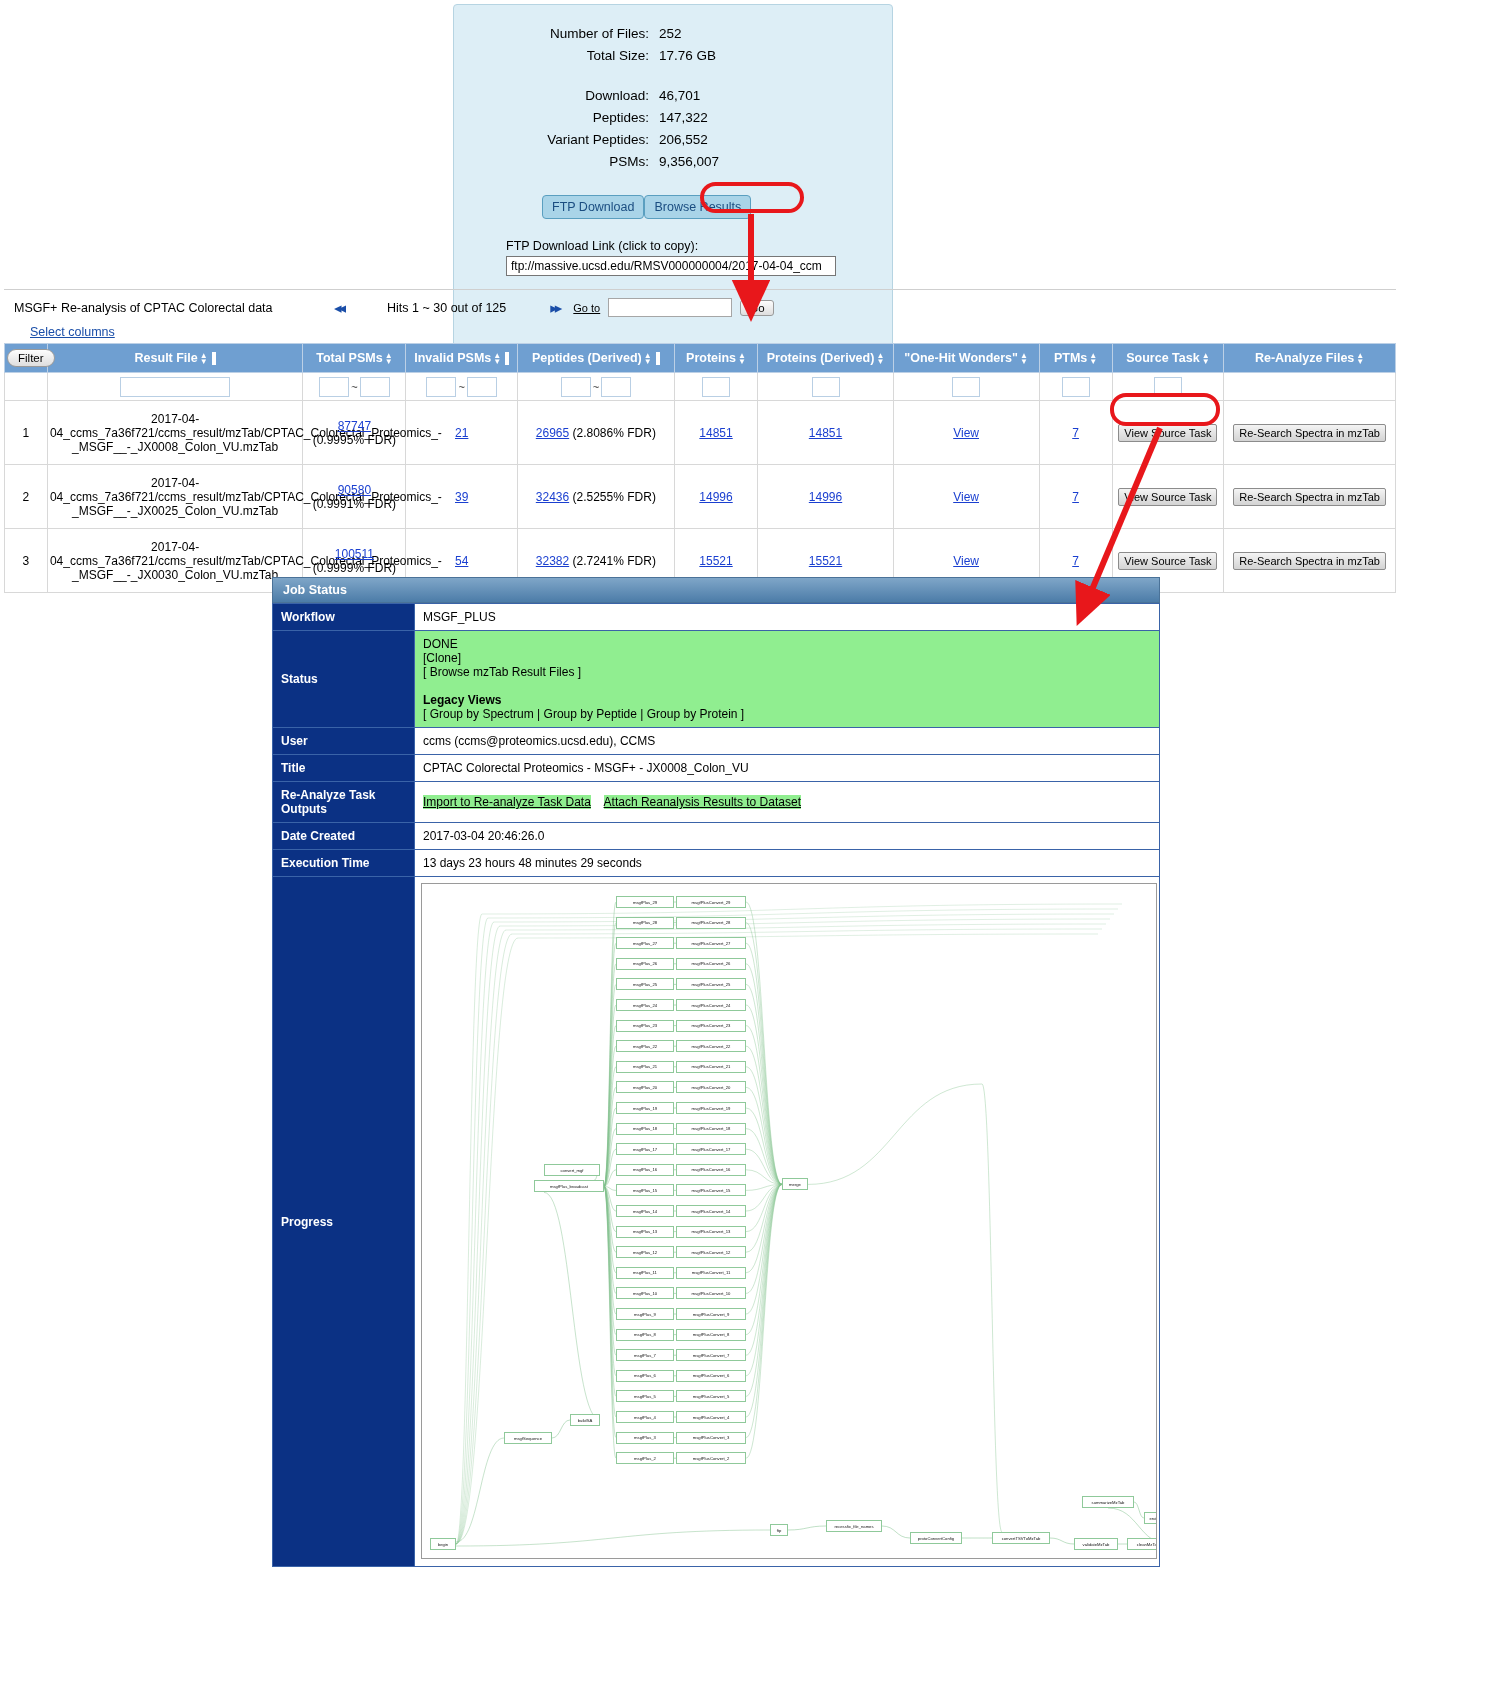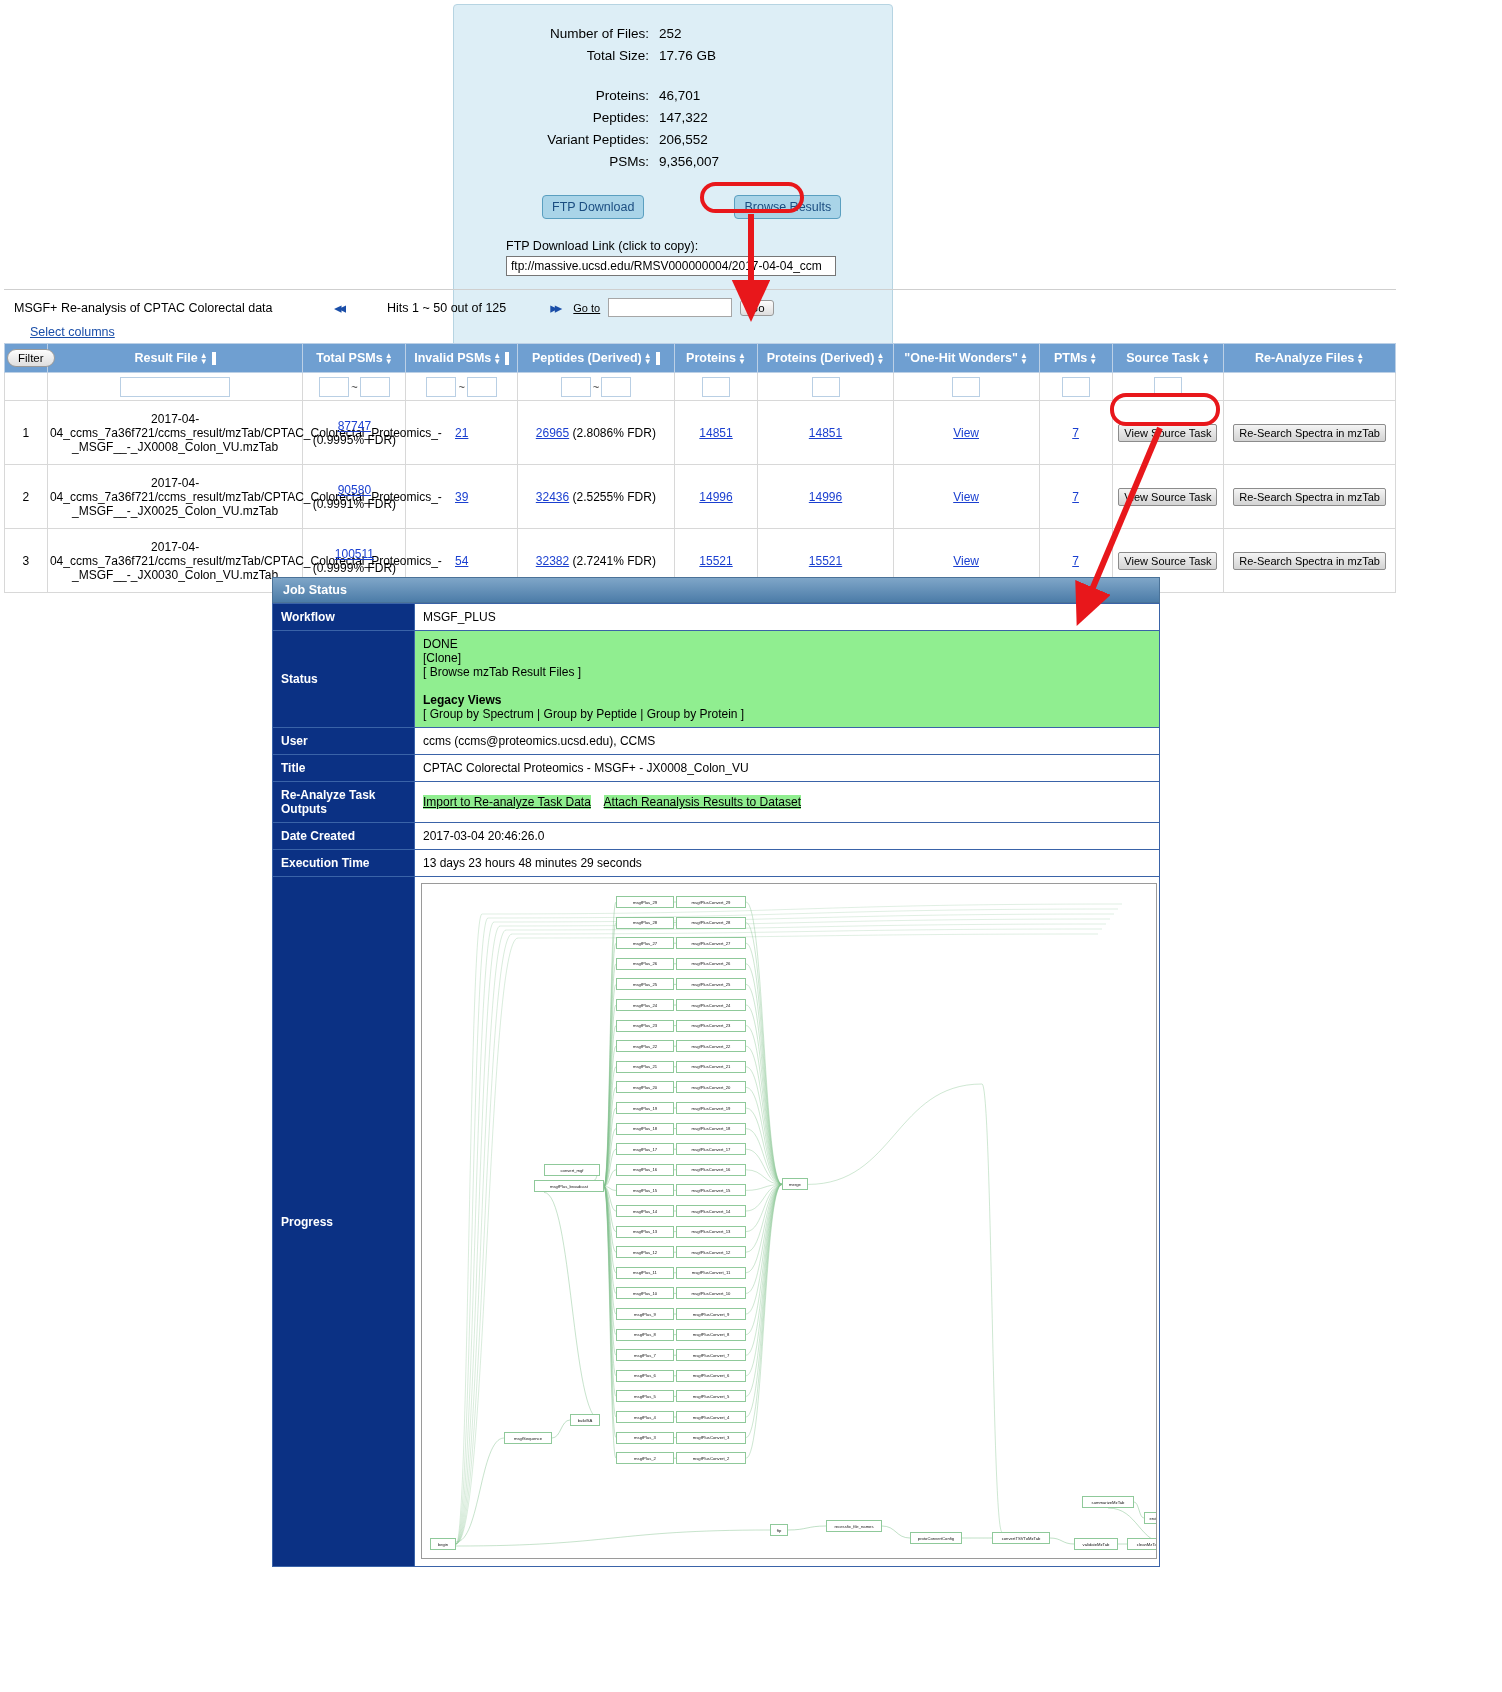--- a/index.html
+++ b/index.html
@@ -18,21 +18,21 @@
   #summary-panel {
     position:absolute; left:453px; top:4px; width:440px; height:354px;
     background:#ddeef6; border:1px solid #b6d4e2; border-radius:4px;
   }
   .sum-grid { margin-top:18px; }
   .sum-row { display:flex; line-height:22px; }
   .sum-lbl { width:205px; text-align:right; padding-right:10px; font-size:13.5px; }
   .sum-val { width:150px; text-align:left; font-size:13.5px; }
   .sum-gap { height:18px; }
 
-  .btn-row { margin-top:22px; padding-left:88px; display:flex; gap:90px; }
+  .btn-row { margin-top:22px; padding-left:88px; display:flex; }
   .blue-btn {
     background:#a9d4e8; border:1px solid #5a9fc0; border-radius:4px;
     color:#1a4d80; font-size:12.5px; padding:4px 9px; cursor:pointer;
     font-family:"Liberation Sans", sans-serif;
   }
   .ftp-label { margin-top:20px; padding-left:52px; font-size:12.5px; }
   .ftp-input {
     margin-left:52px; margin-top:3px; width:330px; height:20px;
     border:1px solid #767676; background:#fff; font-size:12px;
     padding:1px 4px; font-family:"Liberation Sans", sans-serif;
@@ -139,21 +139,21 @@
     <div class="sum-row">
       <div class="sum-lbl">Number of Files:</div>
       <div class="sum-val">252</div>
     </div>
     <div class="sum-row">
       <div class="sum-lbl">Total Size:</div>
       <div class="sum-val">17.76 GB</div>
     </div>
     <div class="sum-gap"></div>
     <div class="sum-row">
-      <div class="sum-lbl">Proteins:</div>
+      <div class="sum-lbl">Download:</div>
       <div class="sum-val">46,701</div>
     </div>
     <div class="sum-row">
       <div class="sum-lbl">Peptides:</div>
       <div class="sum-val">147,322</div>
     </div>
     <div class="sum-row">
       <div class="sum-lbl">Variant Peptides:</div>
       <div class="sum-val">206,552</div>
     </div>
@@ -170,21 +170,21 @@
 
   <div class="ftp-label">FTP Download Link (click to copy):</div>
   <input class="ftp-input" readonly="" value="ftp://massive.ucsd.edu/RMSV000000004/2017-04-04_ccm" style="">
 </div>
 <div id="browse-highlight"></div>
 
 <div id="results-area">
   <div id="table-topbar">
     <div id="topbar-title">MSGF+ Re-analysis of CPTAC Colorectal data</div>
     <div class="nav-arrow">◂◂</div>
-    <div id="hits-text">Hits 1 ~ 50 out of 125</div>
+    <div id="hits-text">Hits 1 ~ 30 out of 125</div>
     <div class="nav-arrow" style="margin-left:44px;">▸▸</div>
     <div id="goto-label" style="margin-left:14px;">Go to</div>
     <input id="goto-input" value="" style="">
     <button id="go-btn">Go</button>
   </div>
   <div id="select-columns">Select columns</div>
 
   <table class="rt">
     <colgroup>
       <col style="width:40px">

